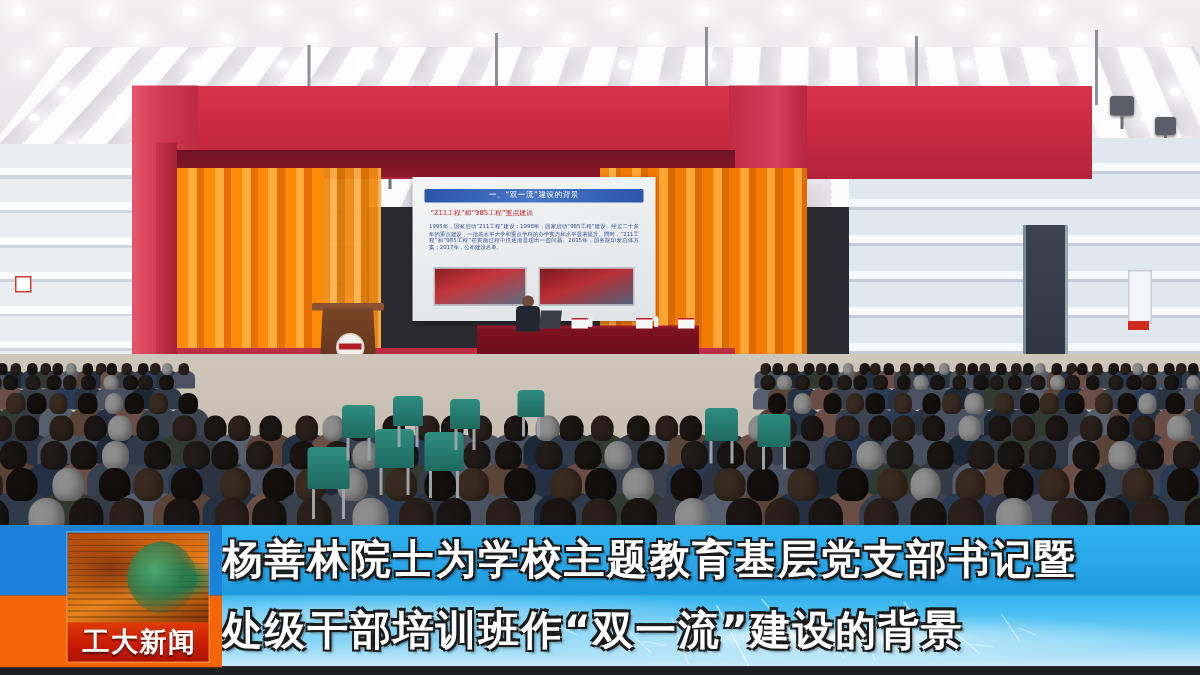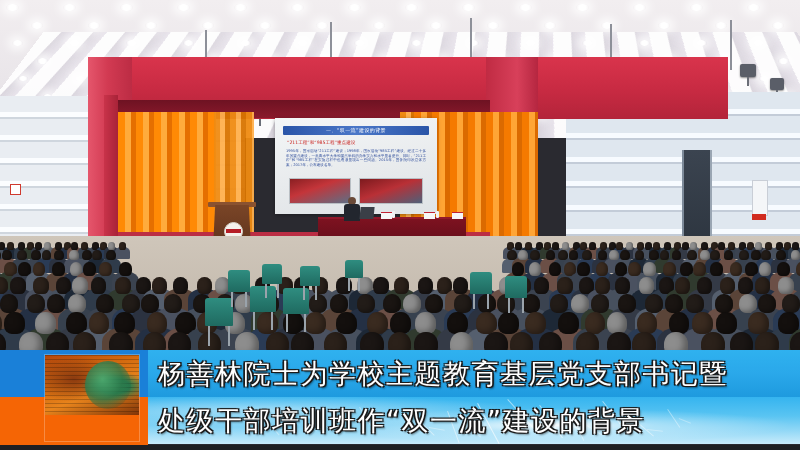--- a/index.html
+++ b/index.html
@@ -486,25 +486,25 @@
       radial-gradient(ellipse at 18% 30%, rgba(255,255,255,0.5) 0%, rgba(255,255,255,0) 35%),
       linear-gradient(180deg, #35b4ef 0%, #59c4f2 40%, #8fd7f6 70%, #c8ebfb 100%);
   }
   .lt-bolt {
     position: absolute;
     background: rgba(255,255,255,0.85);
     transform-origin: top left;
   }
   .lt-txt {
     position: absolute;
-    left: 10px; top: 0;
+    left: 0; top: 0;
     width: 640px;
     line-height: 47px;
     font-size: 27px;
-    font-weight: normal;
+    font-weight: bold;
     color: #ffffff;
     letter-spacing: 1.5px;
     white-space: nowrap;
     text-shadow:
       -1.4px -1.4px 0 #1b1b1b,
        1.4px -1.4px 0 #1b1b1b,
       -1.4px  1.4px 0 #1b1b1b,
        1.4px  1.4px 0 #1b1b1b,
        0 0 2px #1b1b1b,
        2px 2px 2px rgba(0,0,0,0.45);
@@ -1284,20 +1284,23 @@
 
   </div>
 
   <div class="lower-third">
 
     <div class="lt-left">
       <div class="lt-left-blue"></div>
       <div class="lt-left-orange"></div>
       <div class="lt-logo">
         <div class="lt-logo-globe"></div>
+        <div class="lt-logo-bar">
+          <div class="lt-logo-text">工大新闻</div>
+        </div>
       </div>
     </div>
 
     <div class="lt-text">
       <div class="lt-line lt-line-1">
         <div class="lt-txt">杨善林院士为学校主题教育基层党支部书记暨</div>
       </div>
       <div class="lt-line lt-line-2">
         <div id="bolts">
             <div class="lt-bolt" style="left:330px; top:6px; width:46px; height:1px; opacity:0.7; transform: rotate(62deg);"></div>

